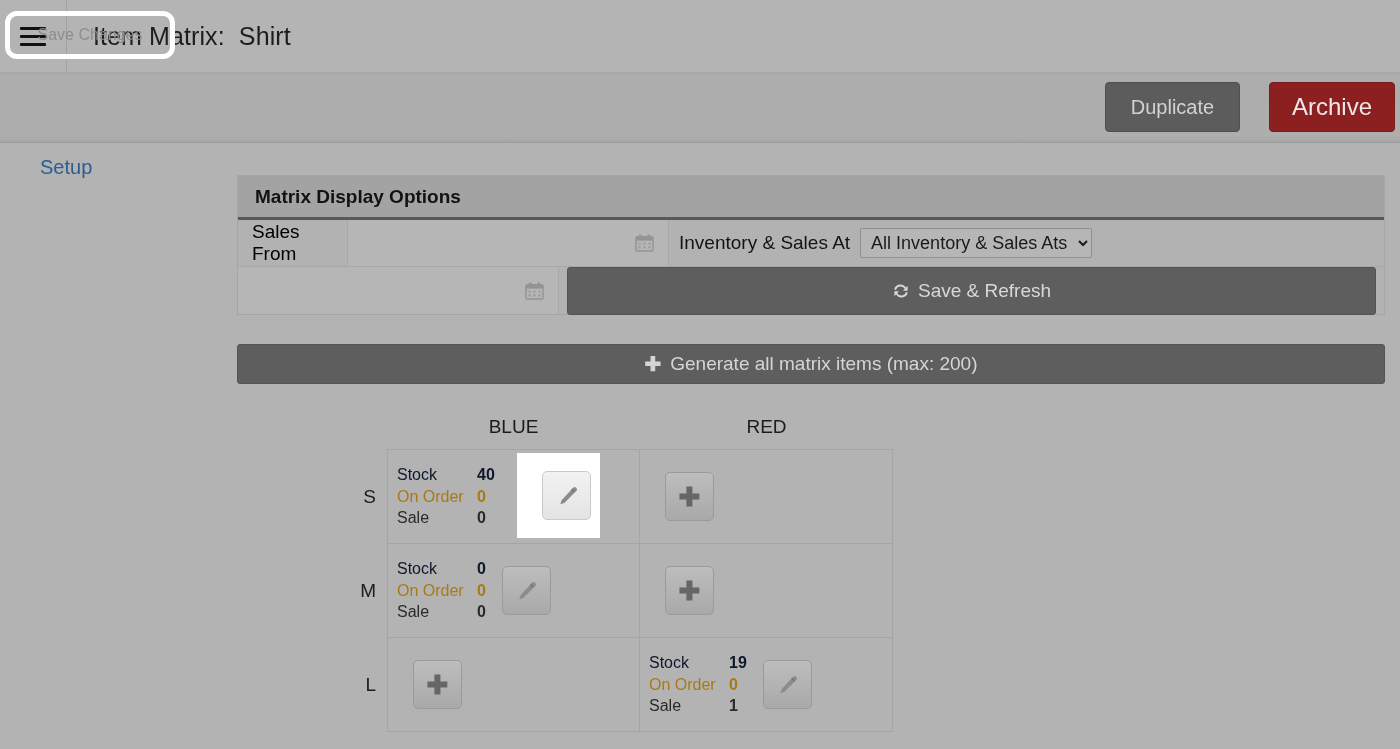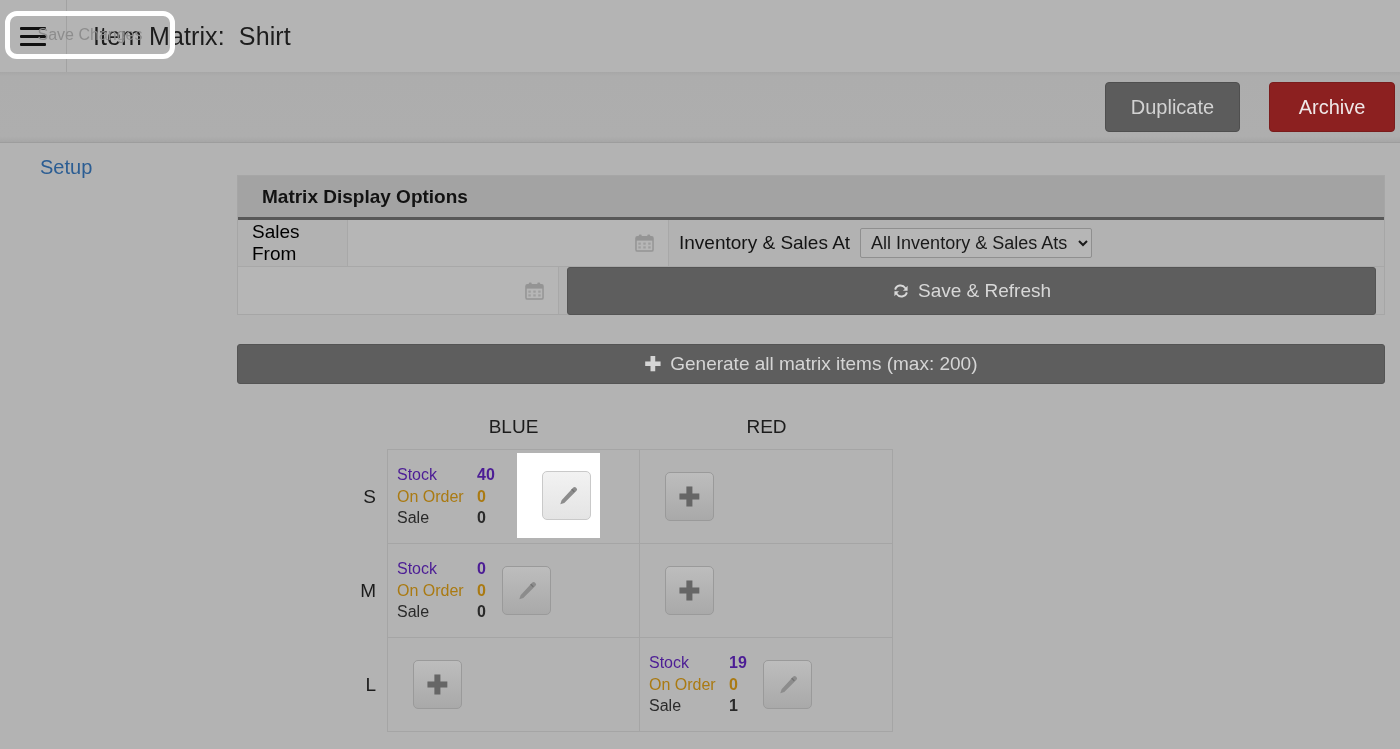--- a/index.html
+++ b/index.html
@@ -58,21 +58,21 @@
     width: 135px; height: 50px;
     background: #5c5c5c; border: 1px solid #4f4f4f; border-radius: 4px;
     color: #d2d2d2; font-size: 20px;
     display: flex; align-items: center; justify-content: center;
     cursor: pointer;
   }
   .btn-archive {
     position: absolute; left: 1269px; top: 82px;
     width: 126px; height: 50px;
     background: #8c2020; border: 1px solid #7a1c1c; border-radius: 4px;
-    color: #efe7e7; font-size: 20px;
+    color: #efe7e7; font-size: 24px;
     display: flex; align-items: center; justify-content: center;
     cursor: pointer;
   }
 
   
   .sidebar {
     position: absolute; left: 0; top: 144px;
     width: 216px; height: 605px;
     background: #b3b3b3;
     border-right: 1px solid #a3a3a3;
@@ -95,21 +95,21 @@
   .panel {
     position: absolute; left: 30px; top: 31px;
     width: 1148px;
     border: 1px solid #a6a6a6;
     background: #b2b2b2;
   }
   .panel-header {
     height: 44px; background: #a3a3a3;
     border-bottom: 3px solid #585858;
     display: flex; align-items: center;
-    padding-left: 24px;
+    padding-left: 17px;
     font-size: 19px; font-weight: bold; color: #121212;
   }
   .panel-row {
     display: flex; height: 47px; align-items: stretch;
     border-bottom: 1px solid #a8a8a8;
   }
   .panel-row:last-child { border-bottom: none; }
   .lbl-cell {
     width: 110px; display: flex; align-items: center;
     padding-left: 14px; font-size: 19px; color: #000000;
@@ -177,21 +177,21 @@
     display: flex; align-items: center;
     position: relative;
     border-right: 1px solid #a5a5a5;
   }
   .cell:last-child { border-right: none; }
 
   .stats { padding-left: 9px; line-height: 1.35; }
   .stat-line { display: flex; font-size: 16px; }
   .stat-name { width: 80px; }
   .stat-val { font-weight: bold; }
-  .s-stock .stat-name, .s-stock .stat-val { color: #4c1d95; }
+  .s-stock .stat-name, .s-stock .stat-val { color: #0f172a; }
   .s-onorder .stat-name, .s-onorder .stat-val { color: #aa7a12; }
   .s-sale .stat-name, .s-sale .stat-val { color: #2a2a2a; }
 
   .icon-btn {
     width: 49px; height: 49px;
     background: linear-gradient(to bottom, #bdbdbd, #a9a9a9);
     border: 1px solid #9a9a9a; border-radius: 5px;
     display: flex; align-items: center; justify-content: center;
     cursor: pointer;
   }

